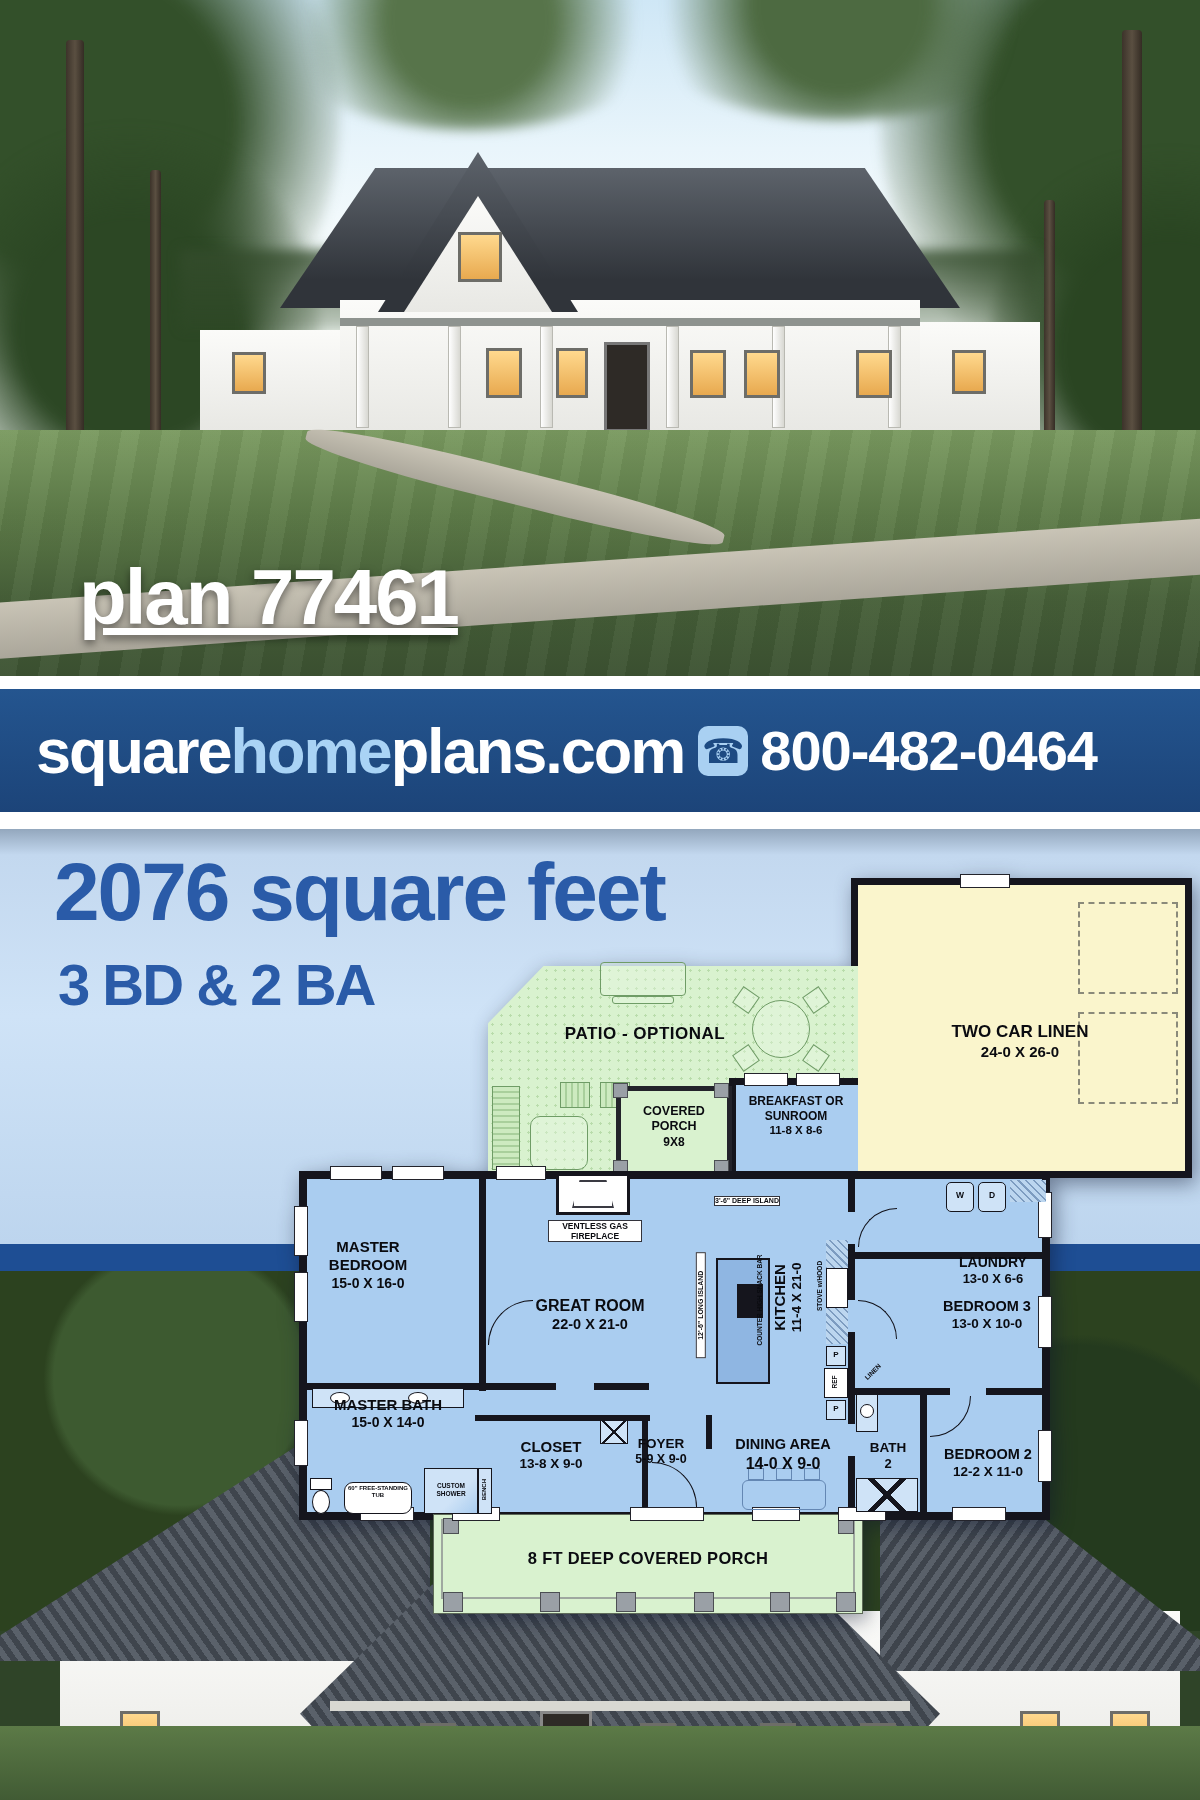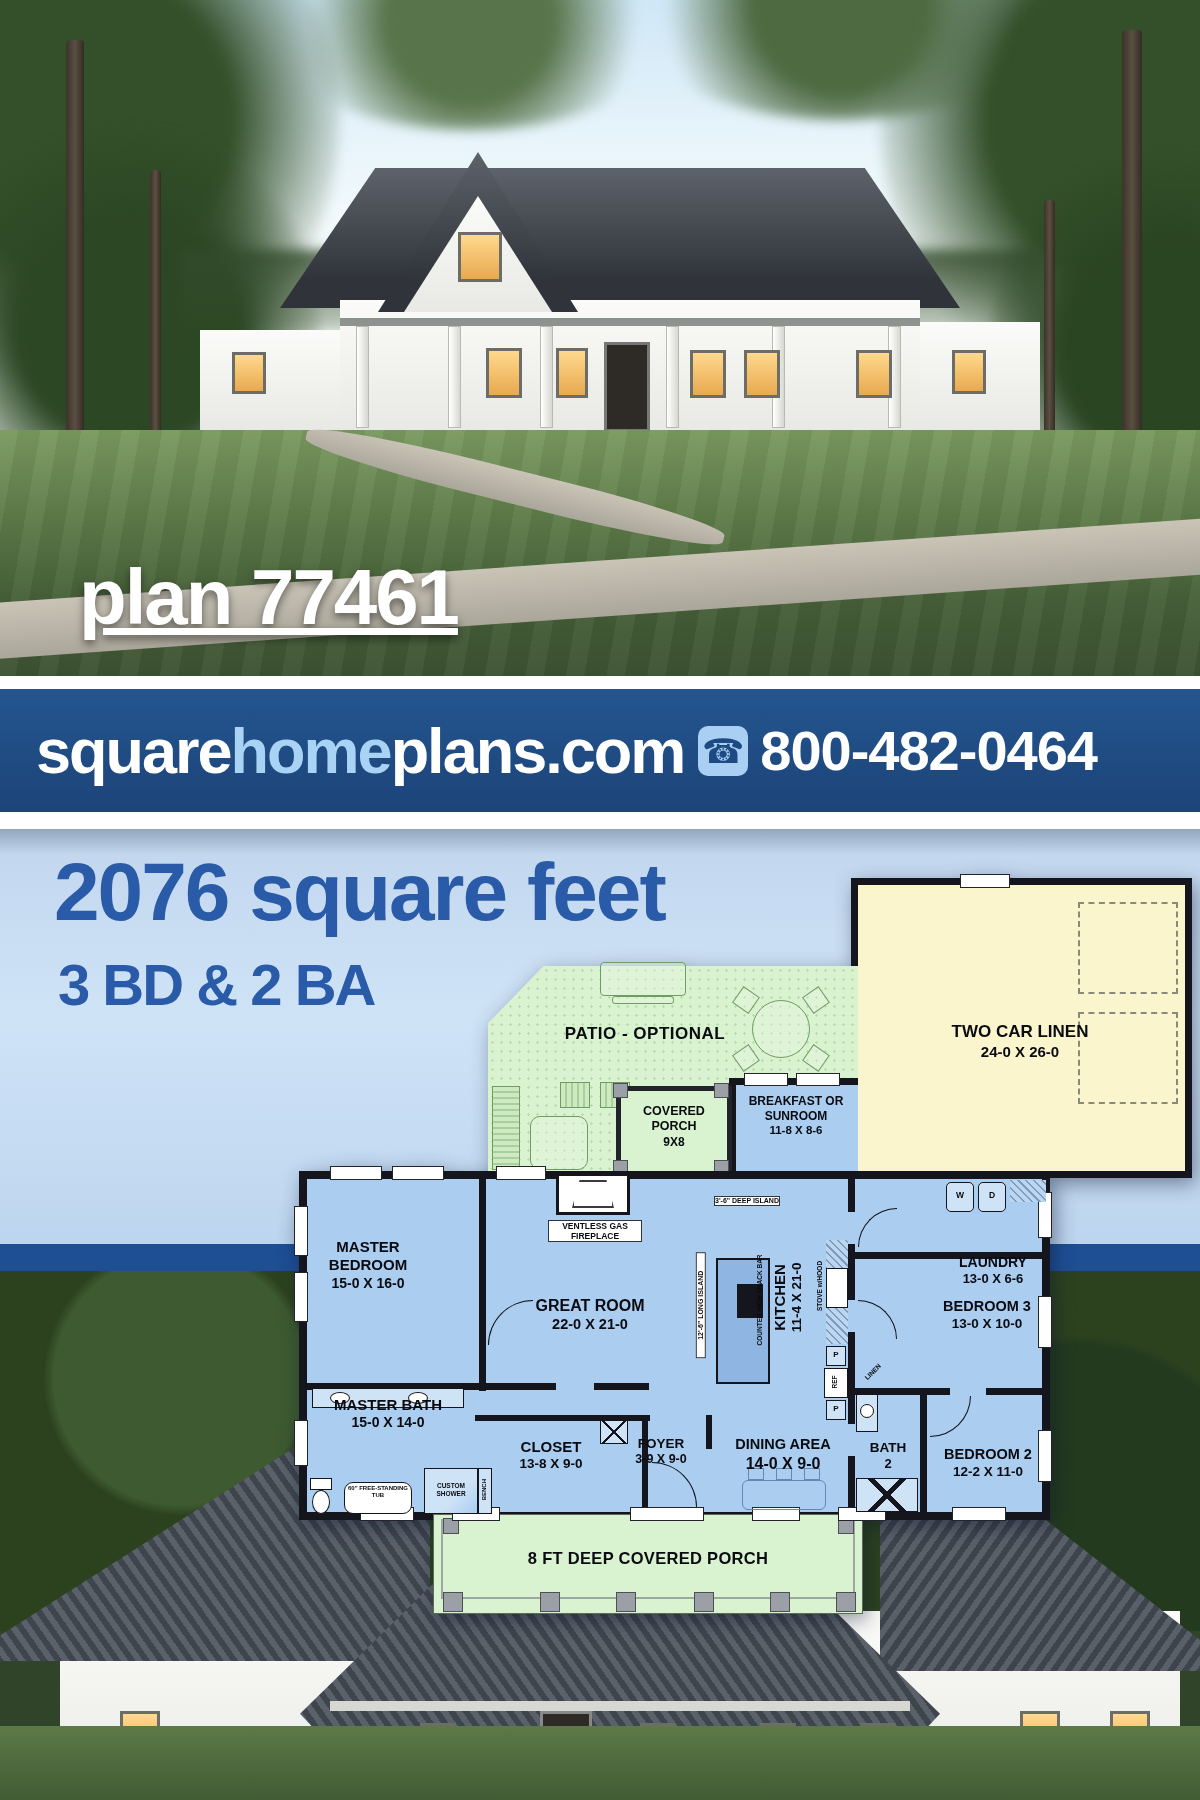--- a/index.html
+++ b/index.html
@@ -295,18 +295,18 @@
   <div class="room-label" style="left:880px;top:1022px;width:280px;font-size:17px;"><span>TWO CAR LINEN</span><span class="rd" style="font-size:15px;">24-0 X 26-0</span></div>
   <div class="room-label" style="left:624px;top:1104px;width:100px;font-size:12.5px;"><span>COVERED PORCH</span><span class="rd" style="font-size:12px;">9X8</span></div>
   <div class="room-label" style="left:740px;top:1094px;width:112px;font-size:12px;"><span>BREAKFAST OR SUNROOM</span><span class="rd" style="font-size:11.5px;">11-8 X 8-6</span></div>
   <div class="room-label" style="left:306px;top:1238px;width:124px;font-size:15px;"><span>MASTER BEDROOM</span><span class="rd" style="font-size:14px;">15-0 X 16-0</span></div>
   <div class="room-label" style="left:502px;top:1296px;width:176px;font-size:16px;"><span>GREAT ROOM</span><span class="rd" style="font-size:14.5px;">22-0 X 21-0</span></div>
   <div class="room-label vtext" style="left:722px;top:1280px;width:132px;font-size:15px;"><span>KITCHEN</span><span class="rd" style="font-size:13.5px;">11-4 X 21-0</span></div>
   <div class="room-label" style="left:934px;top:1214px;width:118px;font-size:14px;margin-top:40px;"><span>LAUNDRY</span><span class="rd" style="font-size:13px;">13-0 X 6-6</span></div>
   <div class="room-label" style="left:926px;top:1298px;width:122px;font-size:14.5px;"><span>BEDROOM 3</span><span class="rd" style="font-size:13.5px;">13-0 X 10-0</span></div>
   <div class="room-label" style="left:312px;top:1396px;width:152px;font-size:15px;"><span>MASTER BATH</span><span class="rd" style="font-size:14px;">15-0 X 14-0</span></div>
   <div class="room-label" style="left:498px;top:1438px;width:106px;font-size:15px;"><span>CLOSET</span><span class="rd" style="font-size:13.5px;">13-8 X 9-0</span></div>
-  <div class="room-label" style="left:620px;top:1436px;width:82px;font-size:13.5px;"><span>FOYER</span><span class="rd" style="font-size:12.5px;">3-9 X 9-0</span></div>
+  <div class="room-label" style="left:620px;top:1436px;width:82px;font-size:13.5px;"><span>FOYER</span><span class="rd" style="font-size:12.5px;">5-9 X 9-0</span></div>
   <div class="room-label" style="left:712px;top:1436px;width:142px;font-size:14.5px;"><span>DINING AREA</span><span class="rd" style="font-size:16px;">14-0 X 9-0</span></div>
   <div class="room-label" style="left:858px;top:1440px;width:60px;font-size:13.5px;"><span>BATH</span><span class="rd" style="font-size:13px;">2</span></div>
   <div class="room-label" style="left:928px;top:1446px;width:120px;font-size:14.5px;"><span>BEDROOM 2</span><span class="rd" style="font-size:13.5px;">12-2 X 11-0</span></div>
   <div class="room-label" style="left:468px;top:1548px;width:360px;font-size:16.5px;letter-spacing:.3px;"><span>8 FT DEEP COVERED PORCH</span></div>
 </div>
 
 </body></html>

